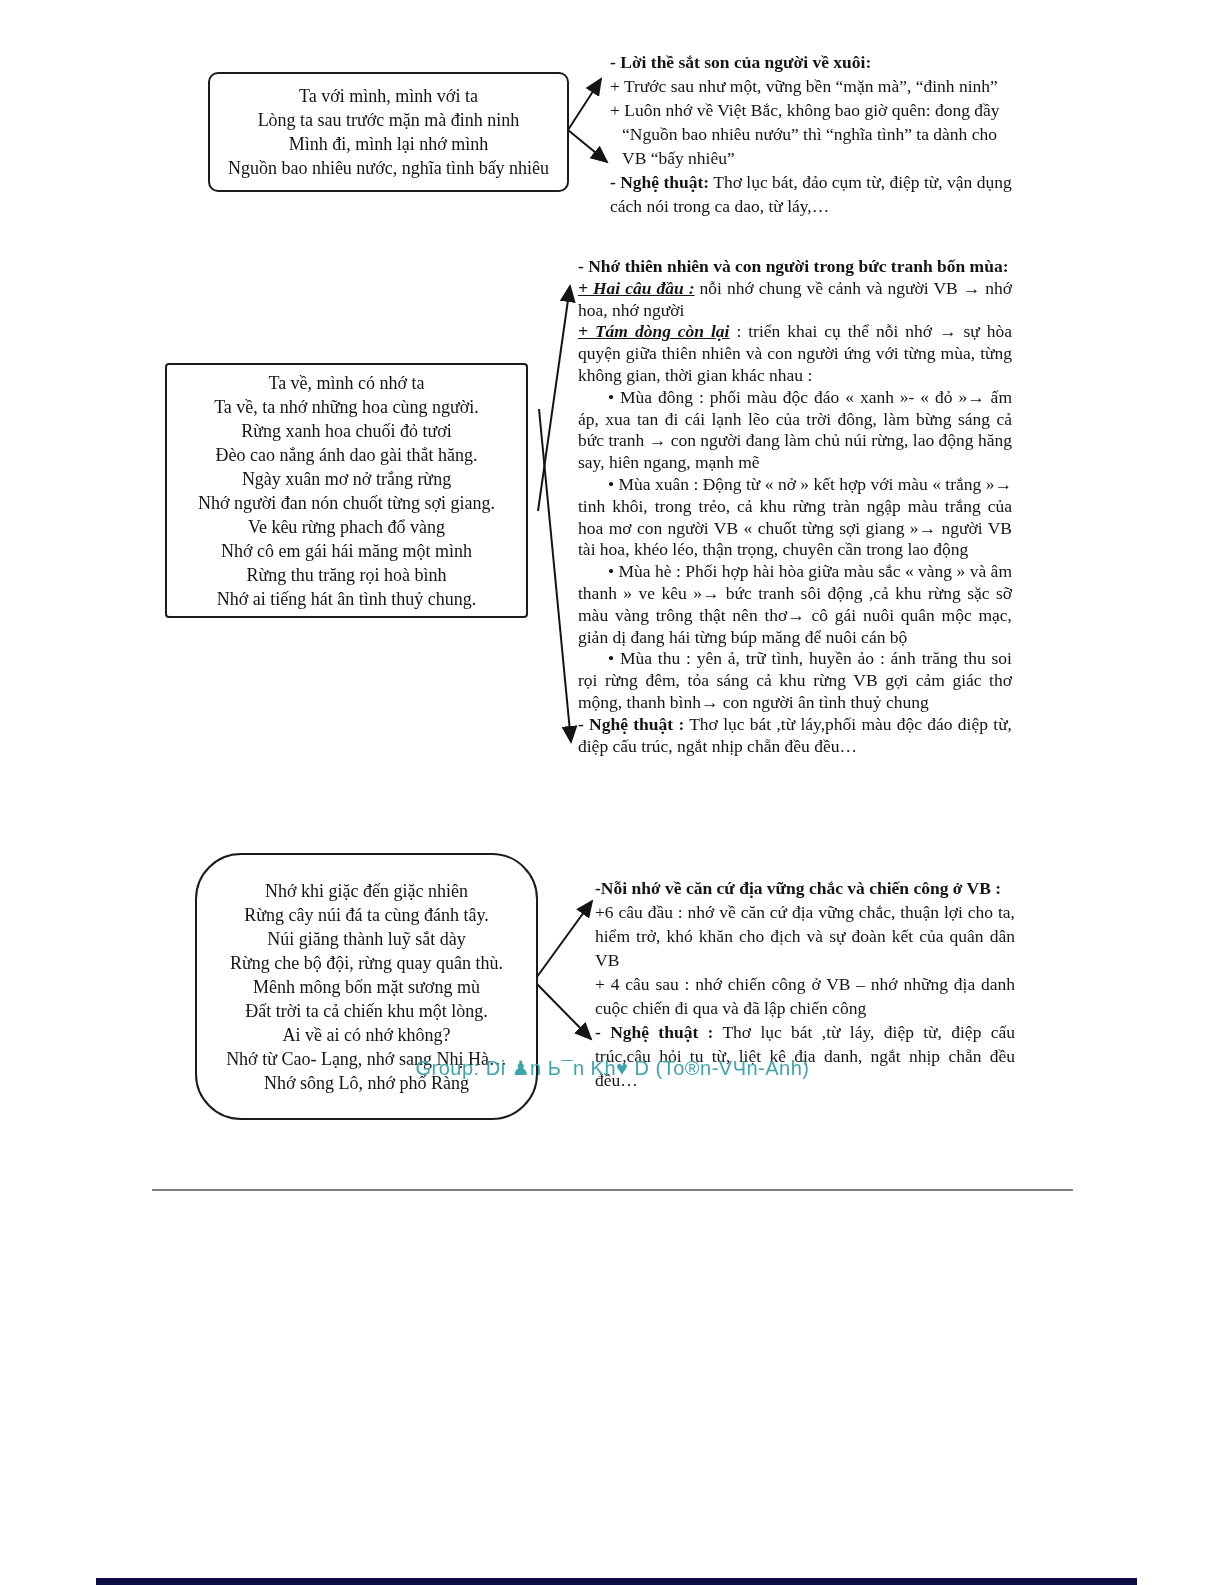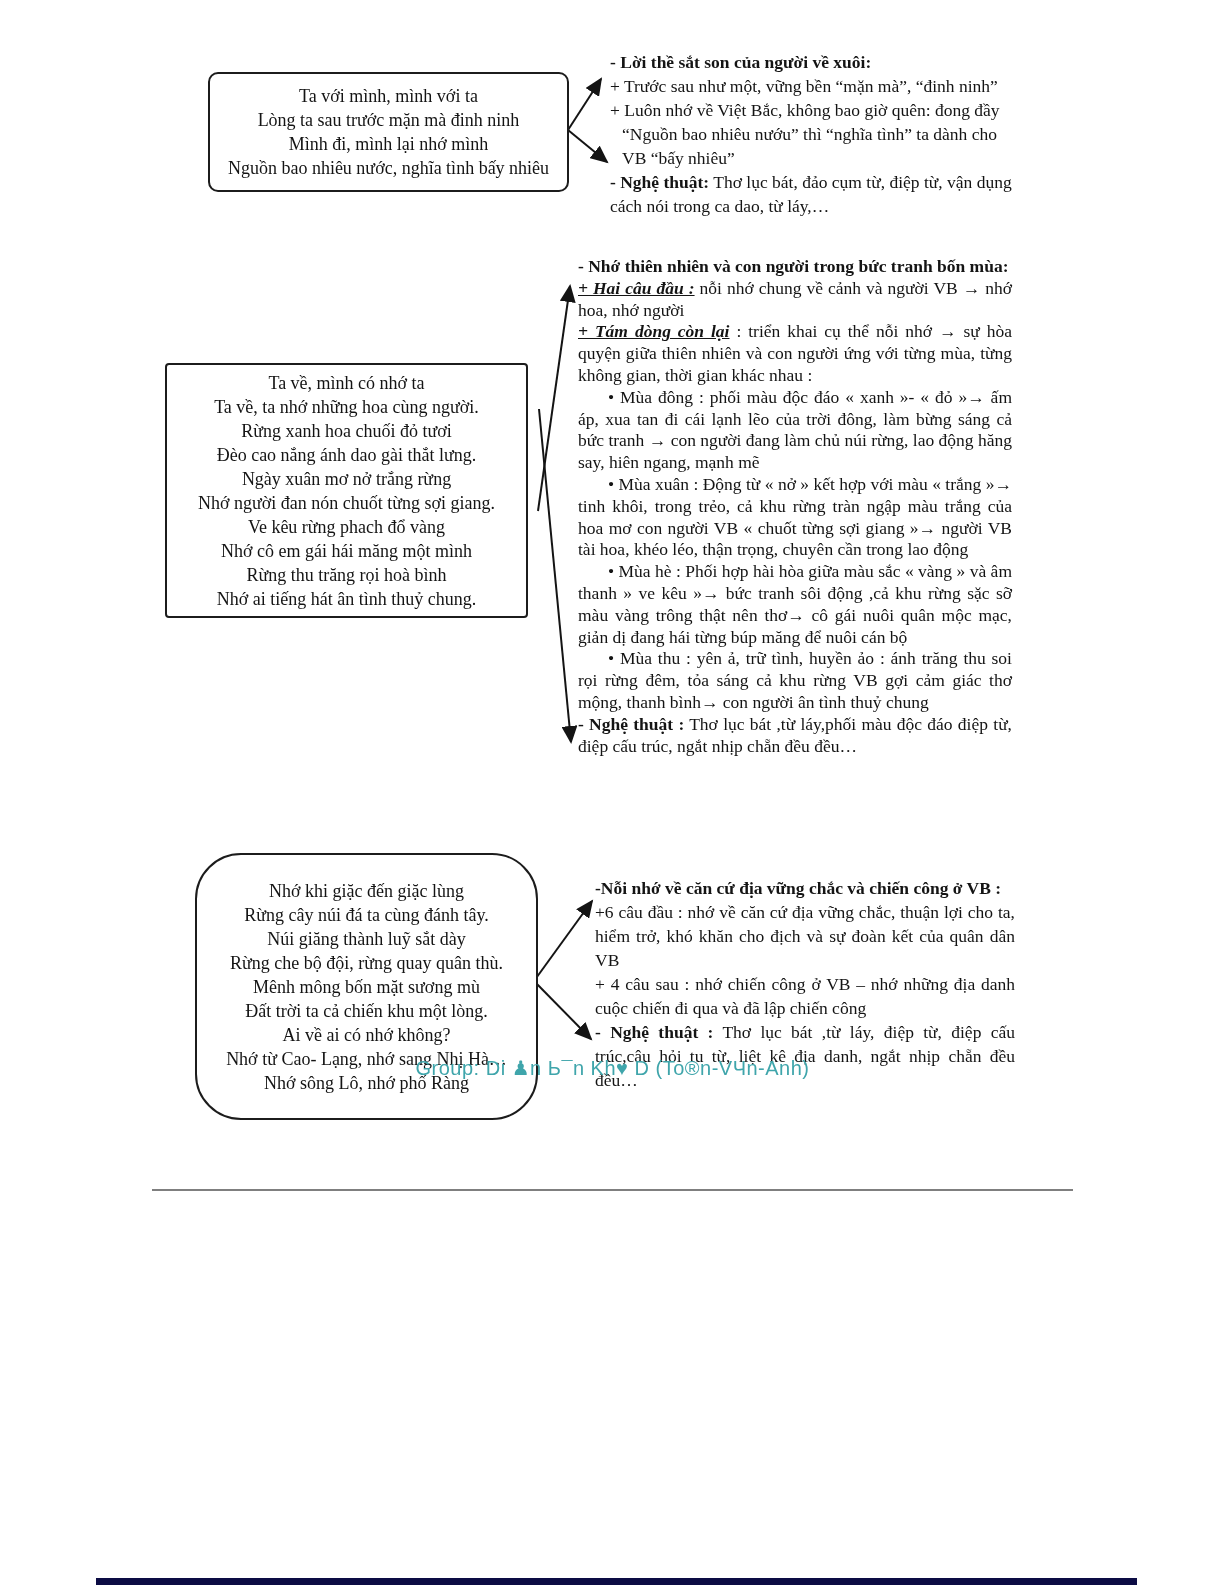--- a/index.html
+++ b/index.html
@@ -63,42 +63,42 @@
     <p><span class="b">- Lời thề sắt son của người về xuôi:</span></p>
     <p><span>+ Trước sau như một, vững bền “mặn mà”, “đinh ninh”</span></p>
     <p class="hang"><span>+ Luôn nhớ về Việt Bắc, không bao giờ quên: đong đầy “Nguồn bao nhiêu nướu” thì “nghĩa tình” ta dành cho VB “bấy nhiêu”</span></p>
     <p><span class="b">- Nghệ thuật:</span><span> Thơ lục bát, đảo cụm từ, điệp từ, vận dụng cách nói trong ca dao, từ láy,…</span></p>
   </div>
 
   <div class="pbox box2">
     <div>Ta về, mình có nhớ ta</div>
     <div>Ta về, ta nhớ những hoa cùng người.</div>
     <div>Rừng xanh hoa chuối đỏ tươi</div>
-    <div>Đèo cao nắng ánh dao gài thắt lưng.</div>
+    <div>Đèo cao nắng ánh dao gài thắt hăng.</div>
     <div>Ngày xuân mơ nở trắng rừng</div>
     <div>Nhớ người đan nón chuốt từng sợi giang.</div>
     <div>Ve kêu rừng phach đổ vàng</div>
     <div>Nhớ cô em gái hái măng một mình</div>
     <div>Rừng thu trăng rọi hoà bình</div>
     <div>Nhớ ai tiếng hát ân tình thuỷ chung.</div>
   </div>
 
   <div class="notes block2">
     <p><span class="b">- Nhớ thiên nhiên và con người trong bức tranh bốn mùa:</span></p>
     <p><span class="biu">+ Hai câu đầu :</span><span> nỗi nhớ chung về cảnh và người VB → nhớ hoa, nhớ người</span></p>
     <p><span class="biu">+ Tám dòng còn lại</span><span> : triển khai cụ thể nỗi nhớ → sự hòa quyện giữa thiên nhiên và con người ứng với từng mùa, từng không gian, thời gian khác nhau :</span></p>
     <p class="bullet"><span>• Mùa đông : phối màu độc đáo « xanh »- « đỏ »→ ấm áp, xua tan đi cái lạnh lẽo của trời đông, làm bừng sáng cả bức tranh → con người đang làm chủ núi rừng, lao động hăng say, hiên ngang, mạnh mẽ</span></p>
     <p class="bullet"><span>• Mùa xuân : Động từ « nở » kết hợp với màu « trắng »→ tinh khôi, trong trẻo, cả khu rừng tràn ngập màu trắng của hoa mơ con người VB « chuốt từng sợi giang »→ người VB tài hoa, khéo léo, thận trọng, chuyên cần trong lao động</span></p>
     <p class="bullet"><span>• Mùa hè : Phối hợp hài hòa giữa màu sắc « vàng » và âm thanh » ve kêu »→ bức tranh sôi động ,cả khu rừng sặc sỡ màu vàng trông thật nên thơ→ cô gái  nuôi quân mộc mạc, giản dị đang hái từng búp măng để nuôi cán bộ</span></p>
     <p class="bullet"><span>• Mùa thu : yên ả, trữ tình, huyền ảo : ánh trăng thu soi rọi rừng đêm, tỏa sáng cả khu rừng VB gợi cảm giác thơ mộng, thanh bình→ con người ân tình thuỷ chung</span></p>
     <p><span class="b">- Nghệ thuật :</span><span> Thơ lục bát ,từ láy,phối màu độc đáo điệp từ, điệp cấu trúc, ngắt nhịp chẵn đều đều…</span></p>
   </div>
 
   <div class="pbox box3">
-    <div>Nhớ khi giặc đến giặc lùng</div>
+    <div>Nhớ khi giặc đến giặc nhiên</div>
     <div>Rừng cây núi đá ta cùng đánh tây.</div>
     <div>Núi giăng thành luỹ sắt dày</div>
     <div>Rừng che bộ đội, rừng quay quân thù.</div>
     <div>Mênh mông bốn mặt sương mù</div>
     <div>Đất trời ta cả chiến khu một lòng.</div>
     <div>Ai về ai có nhớ không?</div>
     <div>Nhớ từ Cao- Lạng, nhớ sang Nhị Hà…</div>
     <div>Nhớ sông Lô, nhớ phố Ràng</div>
   </div>
 

